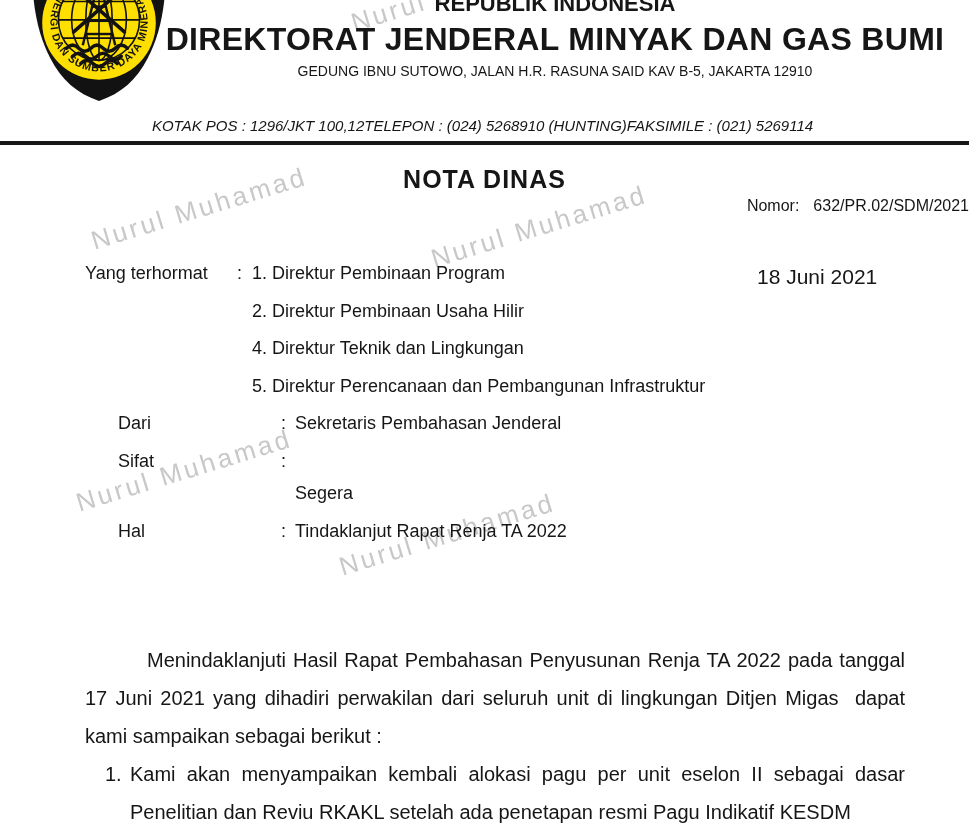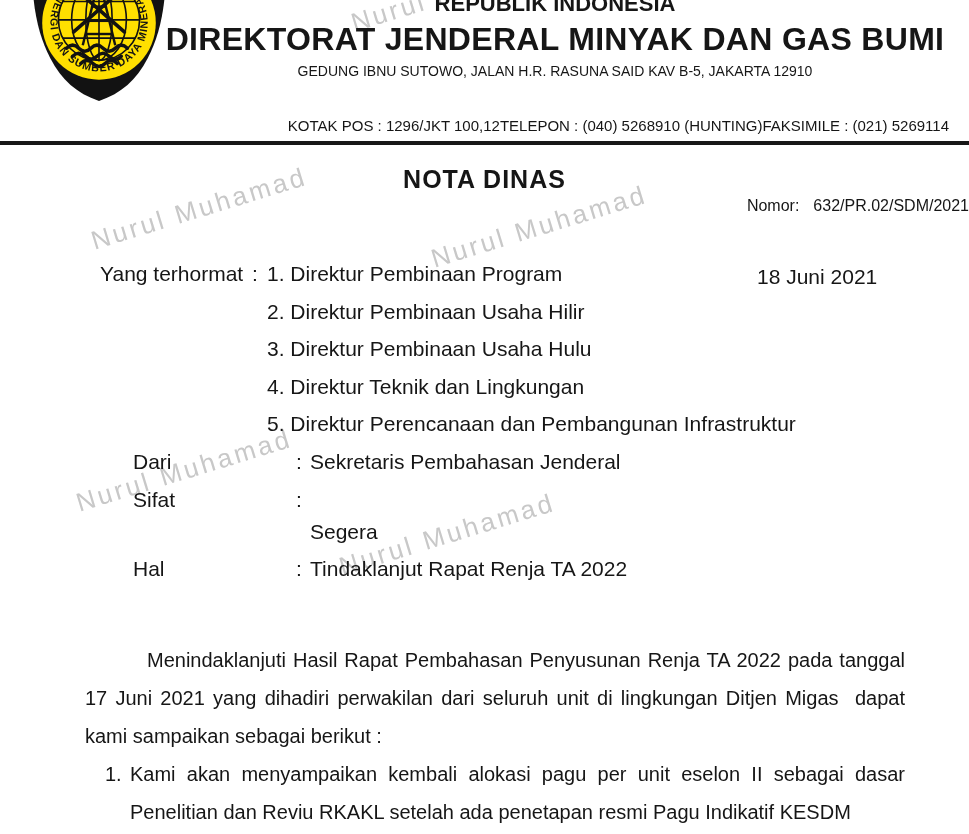--- a/index.html
+++ b/index.html
@@ -20,33 +20,33 @@
   .wm5{ left:340px; top:552px; }
 
   
   .logo { position:absolute; left:28px; top:-38px; width:142px; height:142px; }
   .hline { position:absolute; left:141px; width:828px; text-align:center; white-space:nowrap; }
   .h1 { top:-9px; font-size:22px; font-weight:bold; }
   .h2 { top:21px; font-size:32px; font-weight:bold; letter-spacing:.3px; }
   .h3 { top:63px; font-size:14px; }
   .contact {
     position:absolute; left:16px; right:20px; top:117px;
-    display:flex; justify-content:flex-end; font-size:15px; white-space:nowrap;
+    display:flex; justify-content:center; font-size:15px; white-space:nowrap;font-style:italic;
   }
   .rule { position:absolute; left:0; top:141px; width:969px; height:4px; background:#171717; }
 
   
   .title { position:absolute; left:0; width:969px; top:165px; text-align:center;
            font-size:25px; font-weight:bold; letter-spacing:1px; }
   .nomor { position:absolute; left:0; width:969px; top:197px; text-align:right; font-size:16px; }
   .nomor .nv { margin-left:14px; }
   .date  { position:absolute; left:757px; top:265px; font-size:21px; }
 
   
-  .rows { position:absolute; left:100px; top:255px; font-size:21px; line-height:37.6px; }
+  .rows { position:absolute; left:85px; top:255px; font-size:18px; line-height:37.6px; }
   .row { display:flex; align-items:flex-start; }
   .row .label { width:152px; flex:none; }
   .row .colon { width:15px; flex:none; }
   .row.meta .label { width:163px;margin-left:33px; }
   .row.meta .colon { width:14px; }
   .bold { font-weight:normal;margin-top:32px; }
 
   
   .body { position:absolute; left:85px; top:641px; width:820px;
           font-size:20px; line-height:38px; text-align:justify; }
@@ -105,40 +105,39 @@
       <textPath href="#ringPath" startOffset="0" textLength="222">ENERGI DAN SUMBER DAYA MINERAL</textPath>
     </text>
   </svg>
 
   <div class="hline h1">REPUBLIK INDONESIA</div>
   <div class="hline h2">DIREKTORAT JENDERAL MINYAK DAN GAS BUMI</div>
   <div class="hline h3">GEDUNG IBNU SUTOWO, JALAN H.R. RASUNA SAID KAV B-5, JAKARTA 12910</div>
 
   <div class="contact">
     <span>KOTAK POS : 1296/JKT 100,12</span>
-    <span>TELEPON : (040) 5268910 (HUNTING)</span>
+    <span>TELEPON : (024) 5268910 (HUNTING)</span>
     <span>FAKSIMILE : (021) 5269114</span>
   </div>
 
   <div class="rule"></div>
 
   <div class="title">NOTA DINAS</div>
   <div class="nomor">
     <span>Nomor:</span><span class="nv">632/PR.02/SDM/2021</span>
   </div>
   <div class="date">18 Juni 2021</div>
 
   <div class="rows">
     <div class="row">
       <span class="label">Yang terhormat</span>
       <span class="colon">:</span>
       <div class="items">
         <div>1. Direktur Pembinaan Program</div>
         <div>2. Direktur Pembinaan Usaha Hilir</div>
-        <div>3. Direktur Pembinaan Usaha Hulu</div>
         <div>4. Direktur Teknik dan Lingkungan</div>
         <div>5. Direktur Perencanaan dan Pembangunan Infrastruktur</div>
       </div>
     </div>
     <div class="row meta">
       <span class="label">Dari</span>
       <span class="colon">:</span>
       <span>Sekretaris Pembahasan Jenderal</span>
     </div>
     <div class="row meta">

